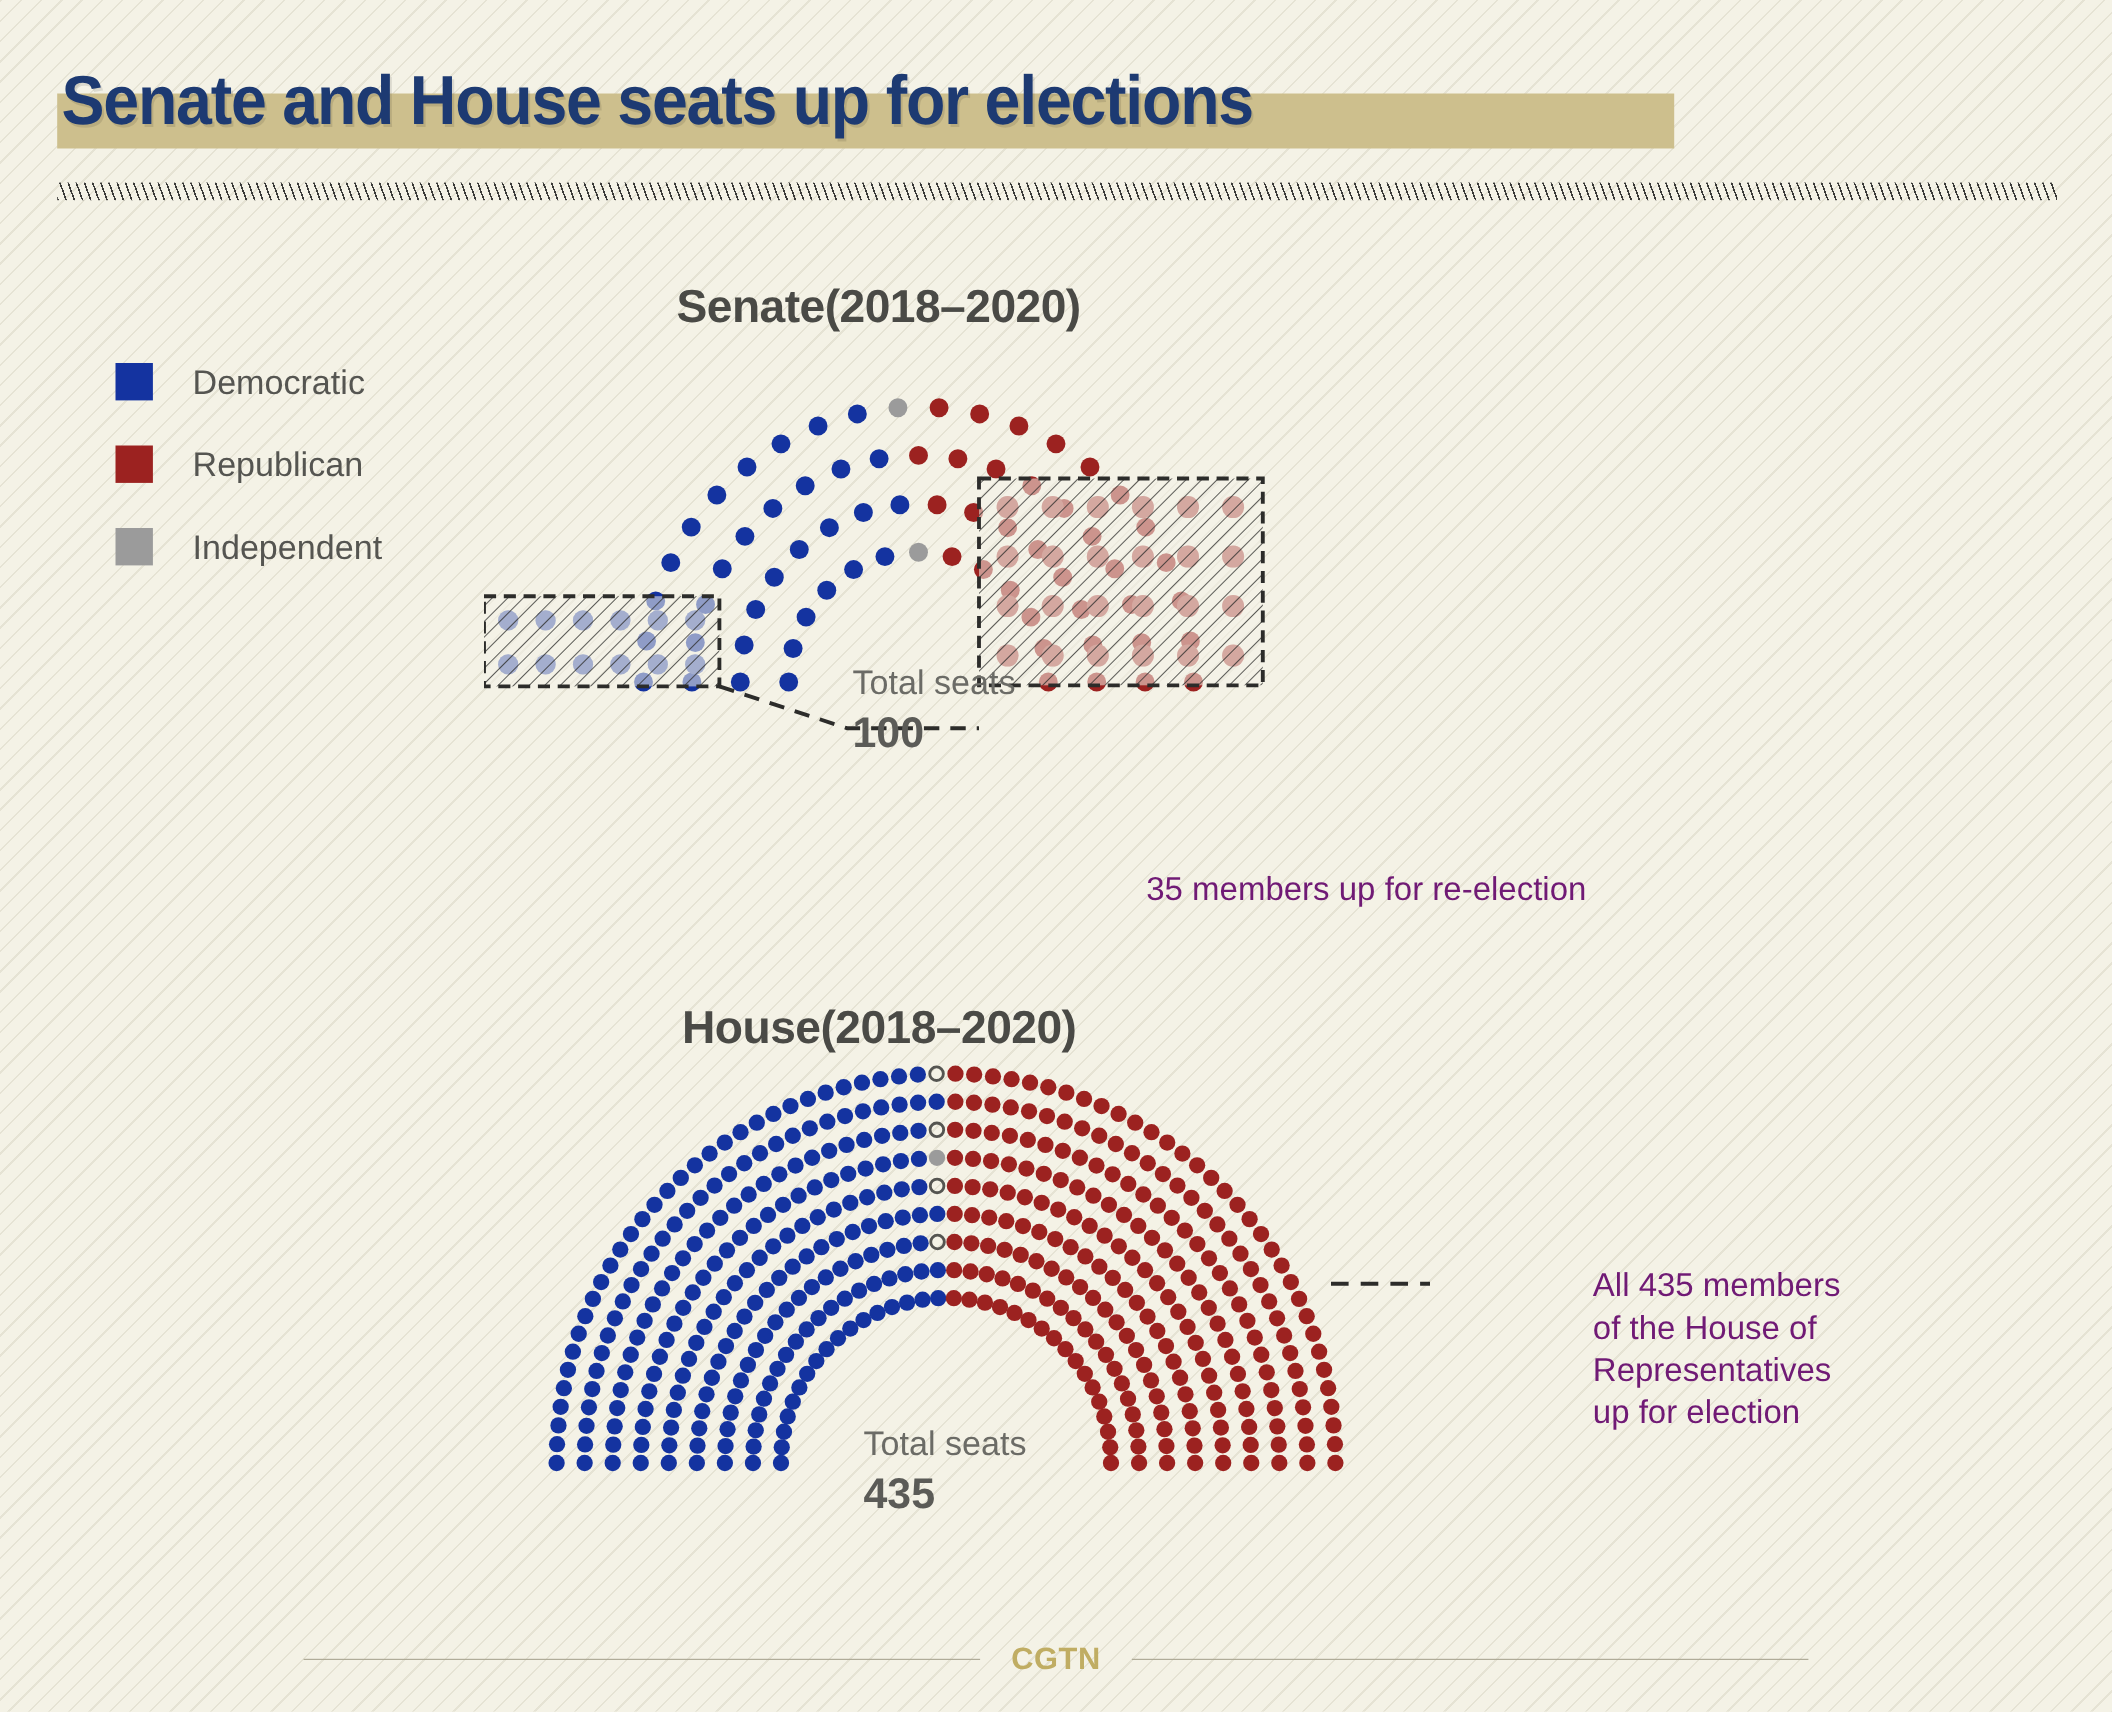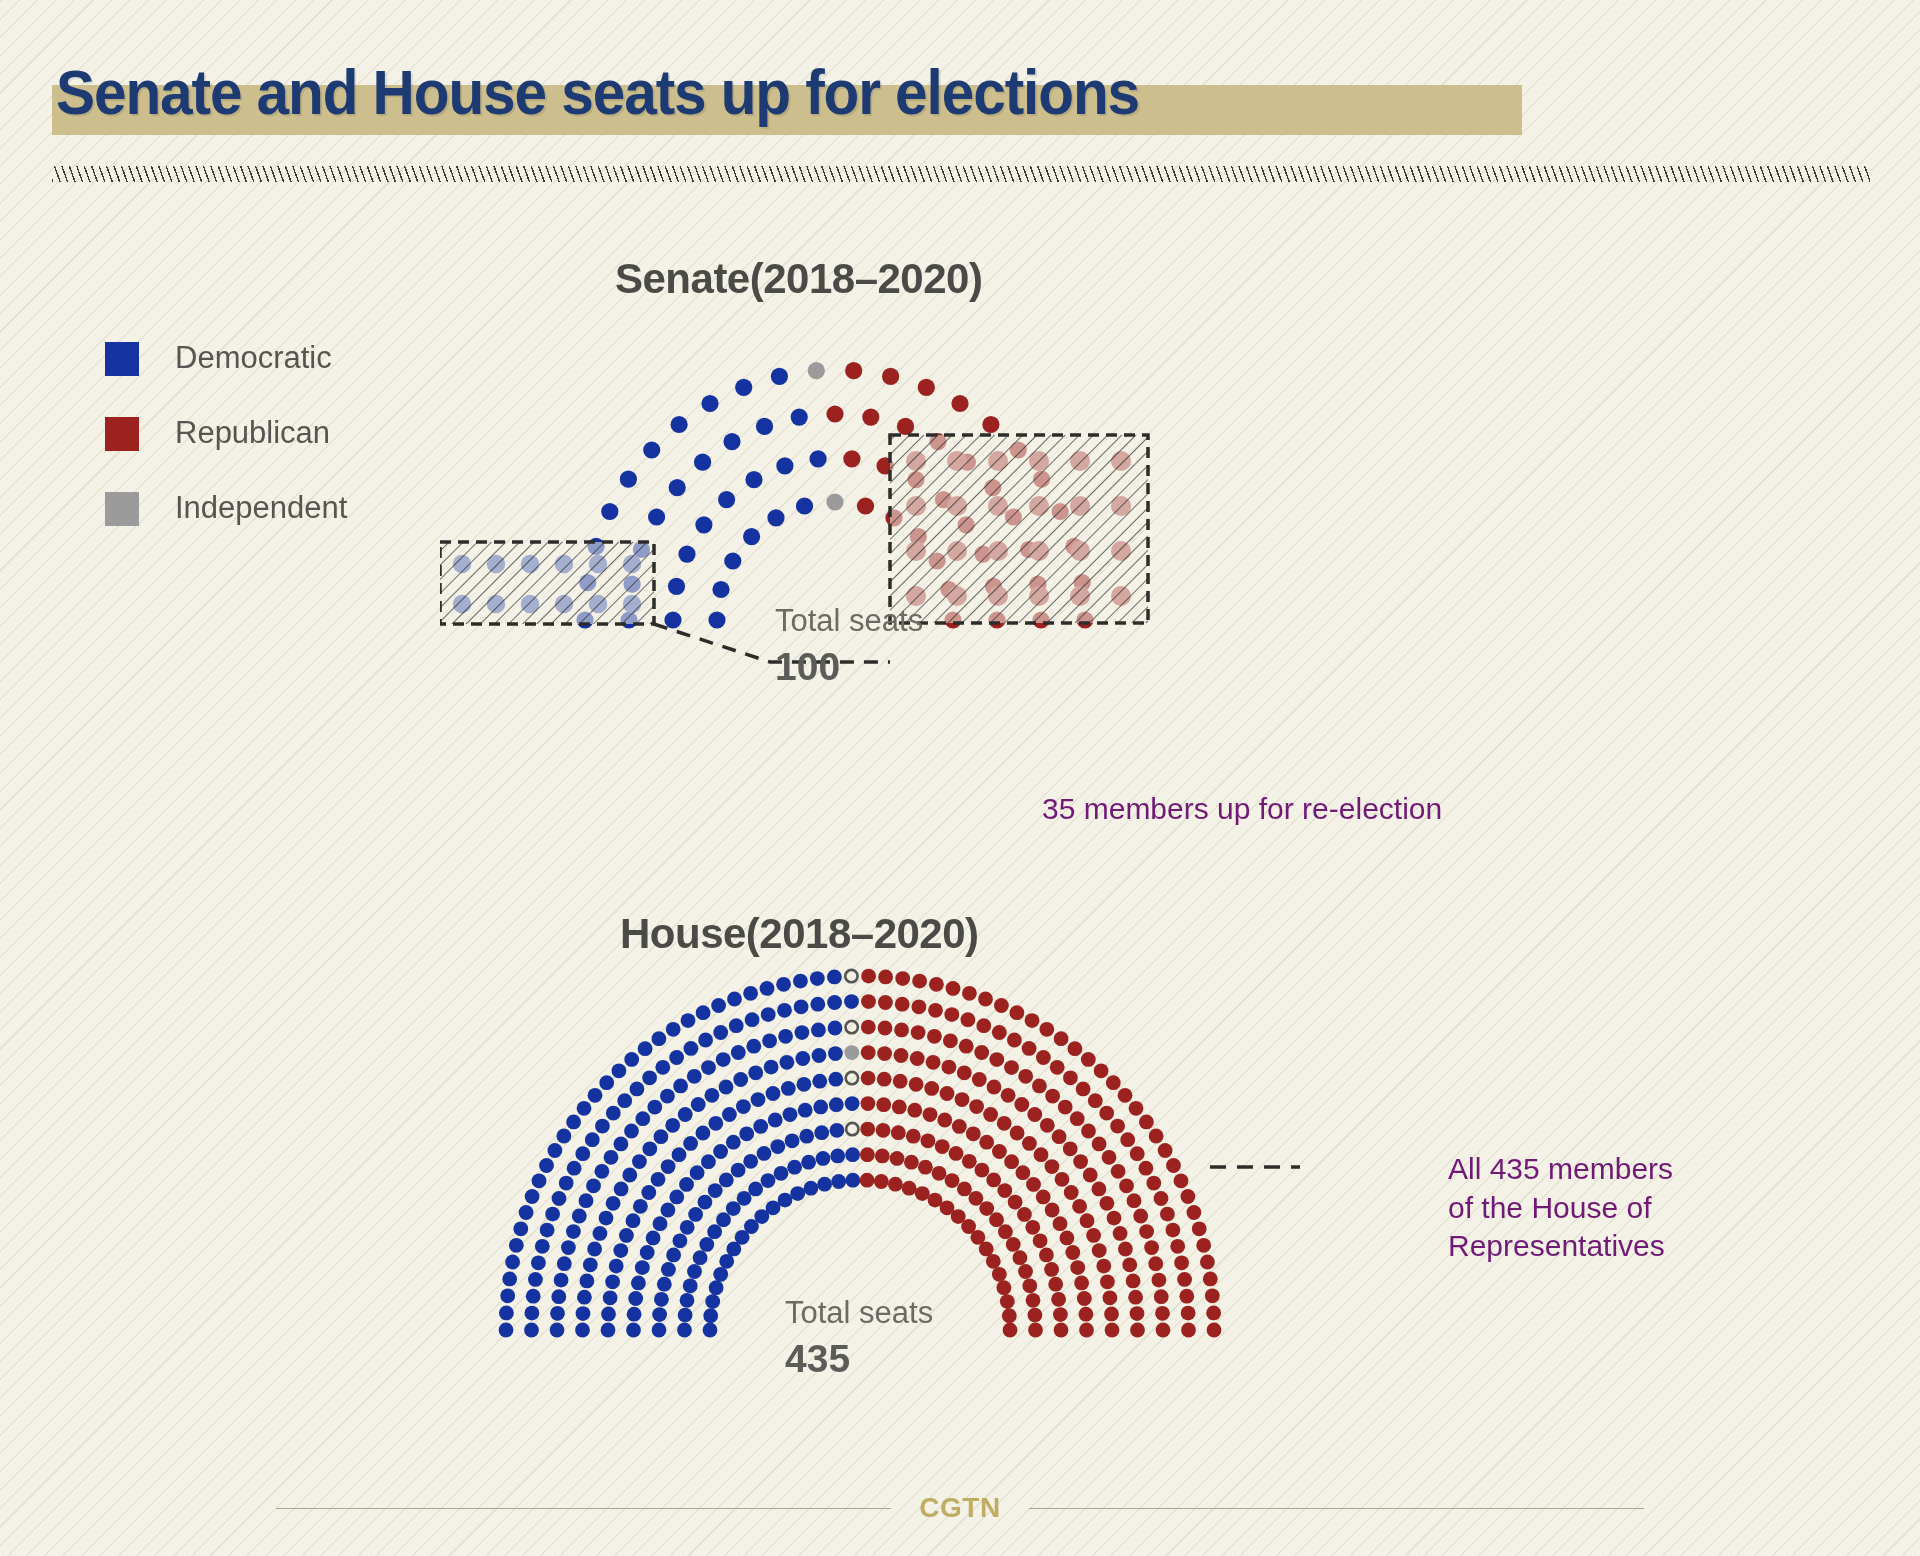--- a/index.html
+++ b/index.html
@@ -31,21 +31,21 @@
     transform:scaleX(.93); transform-origin:left center;
   }
   #title-rule{
     position:absolute; left:52px; top:166px; width:1818px; height:16px;
     background-image:repeating-linear-gradient(70deg,
         #3a3a38 0px, #3a3a38 1.4px, rgba(0,0,0,0) 1.4px, rgba(0,0,0,0) 7px);
   }
 
   
   #legend{ position:absolute; left:105px; top:330px; }
-  .legend-row{ display:flex; align-items:flex-end; height:46px; margin-bottom:29px; }
+  .legend-row{ display:flex; align-items:flex-start; height:46px; margin-bottom:29px; }
   .legend-swatch{ width:34px; height:34px; margin-right:36px; flex:0 0 auto; }
   .legend-label{ font-size:31px; color:#555551; white-space:nowrap; }
 
   
   .section-title{
     position:absolute; font-size:42px; font-weight:bold; color:#4a4a46;
     letter-spacing:-.5px; white-space:nowrap;
   }
   #senate-title{ left:615px; top:255px; }
   #house-title{ left:620px; top:910px; }
@@ -714,19 +714,20 @@
     <line x1="790" y1="212" x2="880" y2="212" stroke="#2c2c2a" stroke-width="3.5" stroke-dasharray="16 11"></line>
   </svg>
 <div class="total-block" id="house-total">
   <div class="total-label">Total seats</div>
   <div class="total-value">435</div>
 </div>
 <div class="annot" id="house-annot">
     <div>All 435 members</div>
     <div>of the House of</div>
     <div>Representatives</div>
+    <div>up for election</div>
   </div>
 
 <div id="footer">
   <div class="footer-rule" id="footer-rule-left"></div>
   <div id="footer-logo">CGTN</div>
   <div class="footer-rule" id="footer-rule-right"></div>
 </div>
 
 </body></html>

